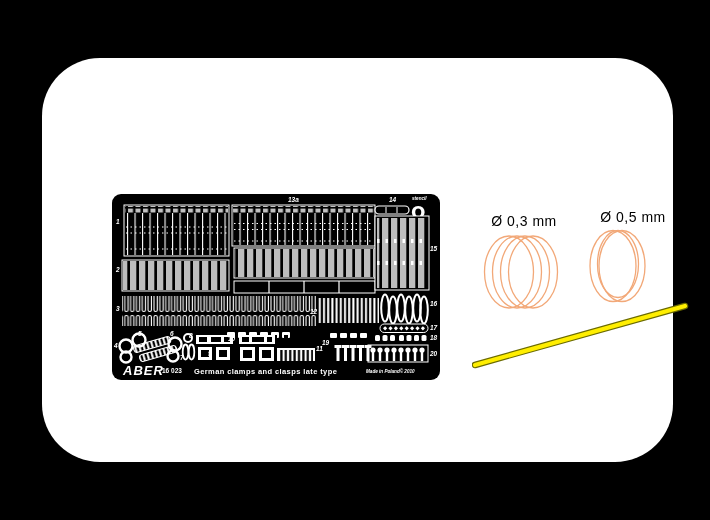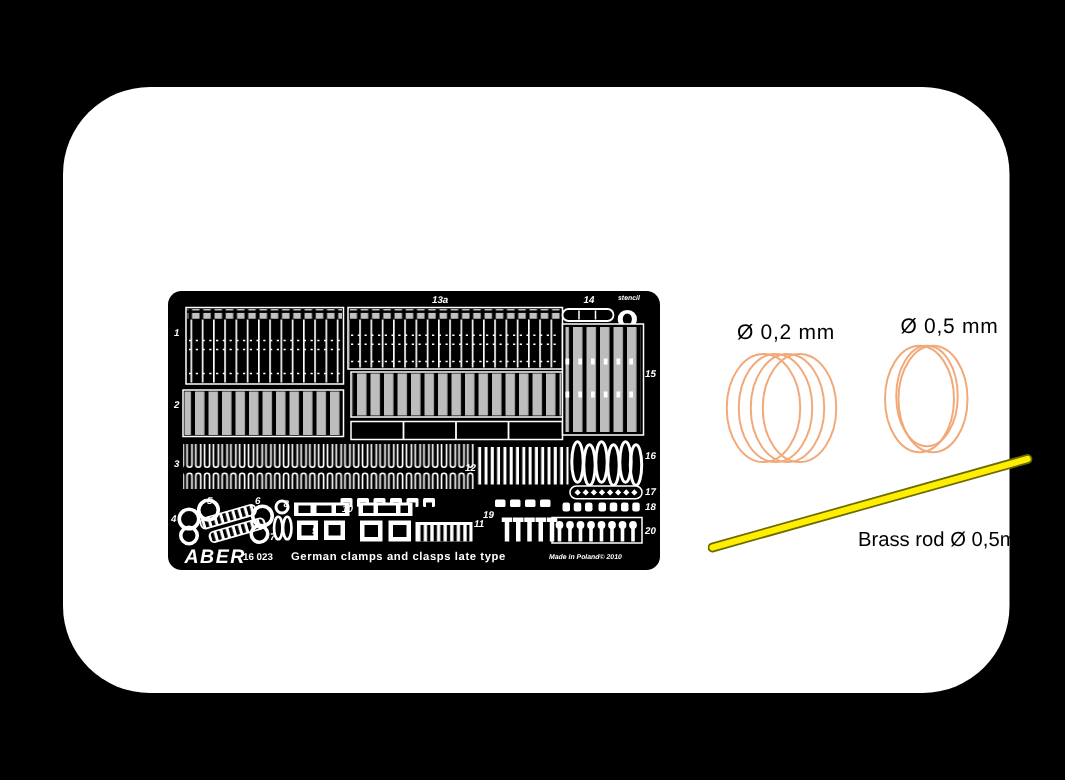--- a/index.html
+++ b/index.html
@@ -284,20 +284,19 @@
       <ellipse cx="141" cy="68" rx="23" ry="35.5"></ellipse>
       <ellipse cx="150" cy="68" rx="23" ry="35.5"></ellipse>
       <ellipse cx="146" cy="66" rx="20.5" ry="33.5"></ellipse>
     </g>
     <g>
       <line x1="3" y1="167" x2="213" y2="108" stroke="#6b6b00" stroke-width="6.5" stroke-linecap="round"></line>
       <line x1="3" y1="167" x2="213" y2="108" stroke="#ffee00" stroke-width="4.2" stroke-linecap="round"></line>
     </g>
   </svg>
 
-  <span class="dim-label" style="left:440px;top:155px;width:84px;">Ø 0,2 mm</span>
+  <span class="dim-label" style="left:440px;top:155px;width:84px;">Ø 0,3 mm</span>
   <span class="dim-label" style="left:549px;top:151px;width:84px;">Ø 0,5 mm</span>
-  <span class="rod-label">Brass rod Ø 0,5mm</span>
 
   <div class="caption">
     <span class="cap-sku">16 023</span><span class="cap-title">German clasps &amp; clamps (2 choice) late type</span>
   </div>
 </div>
 
 </body></html>

